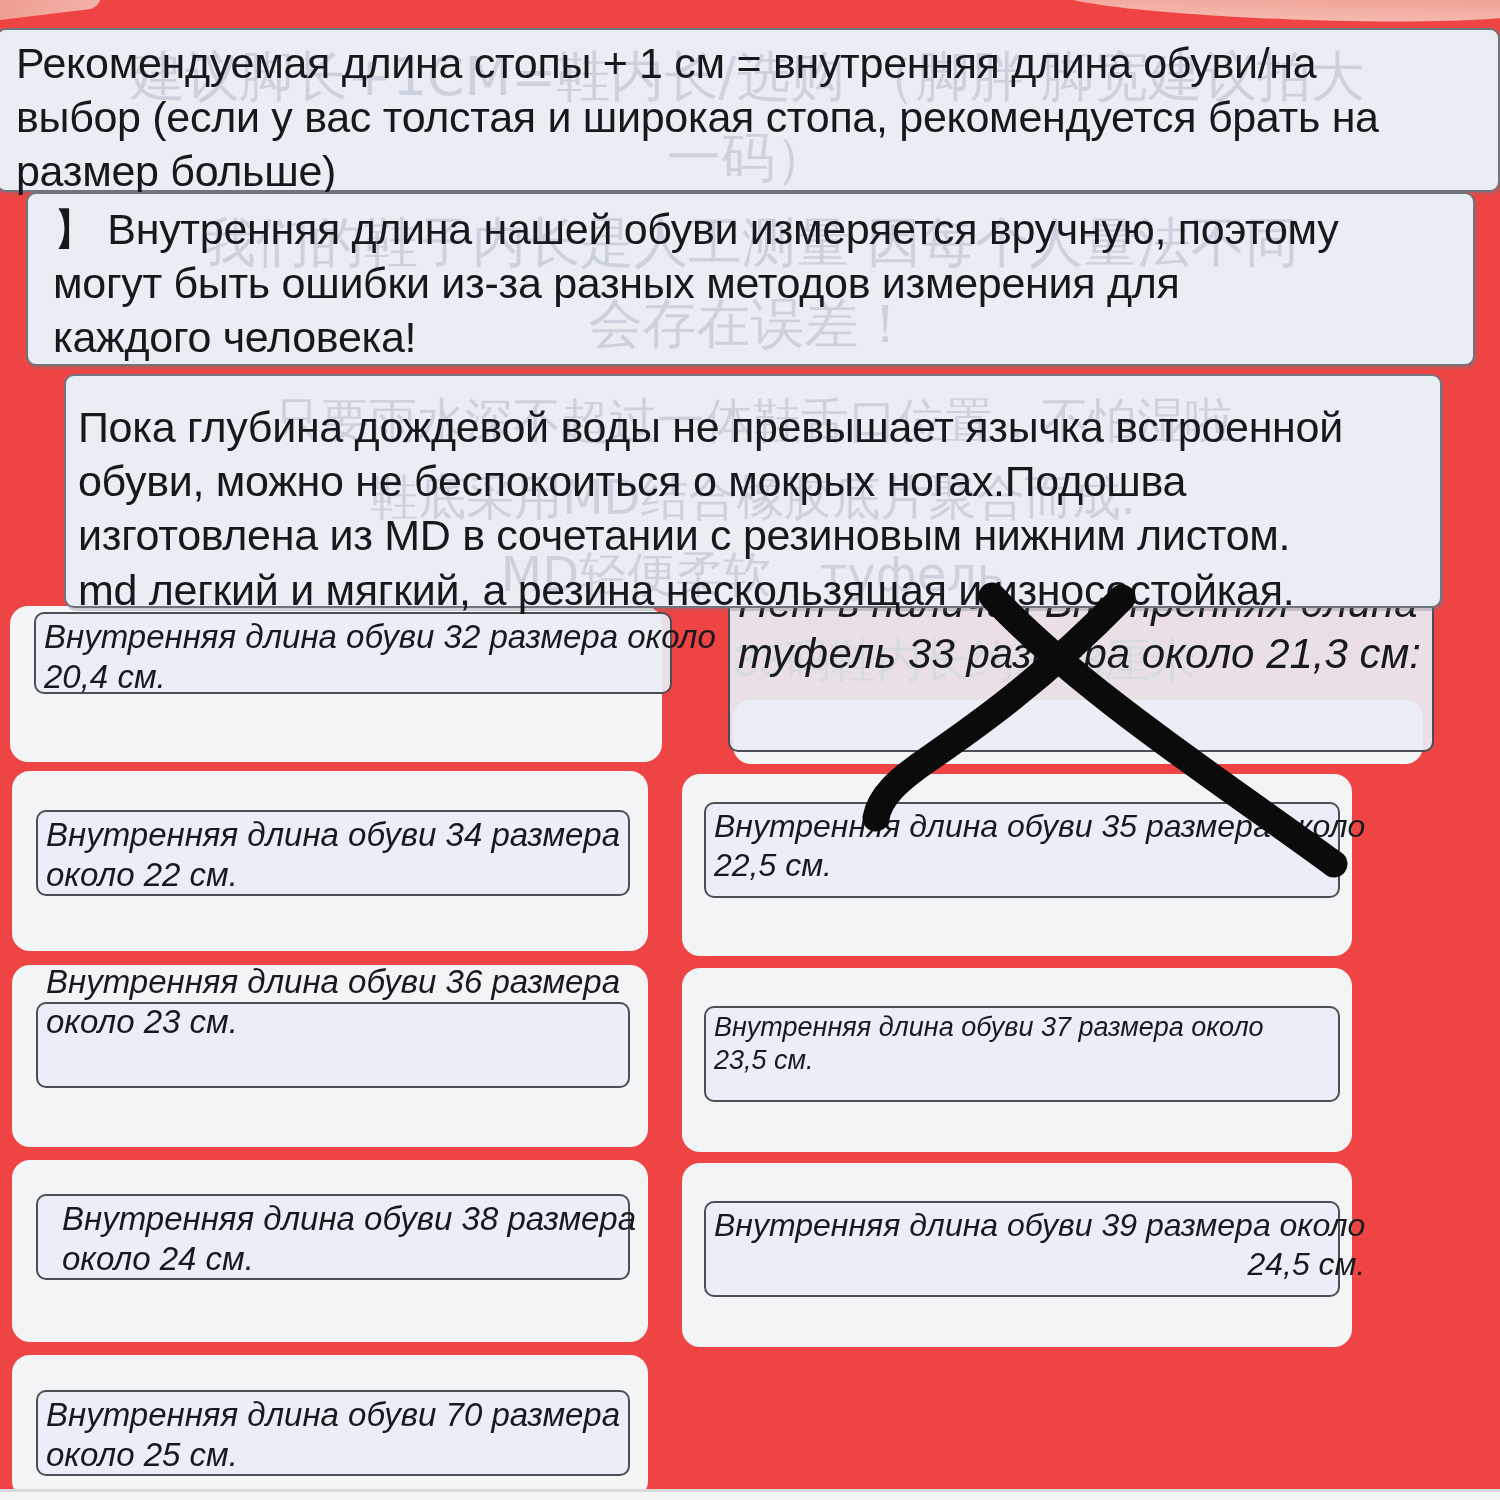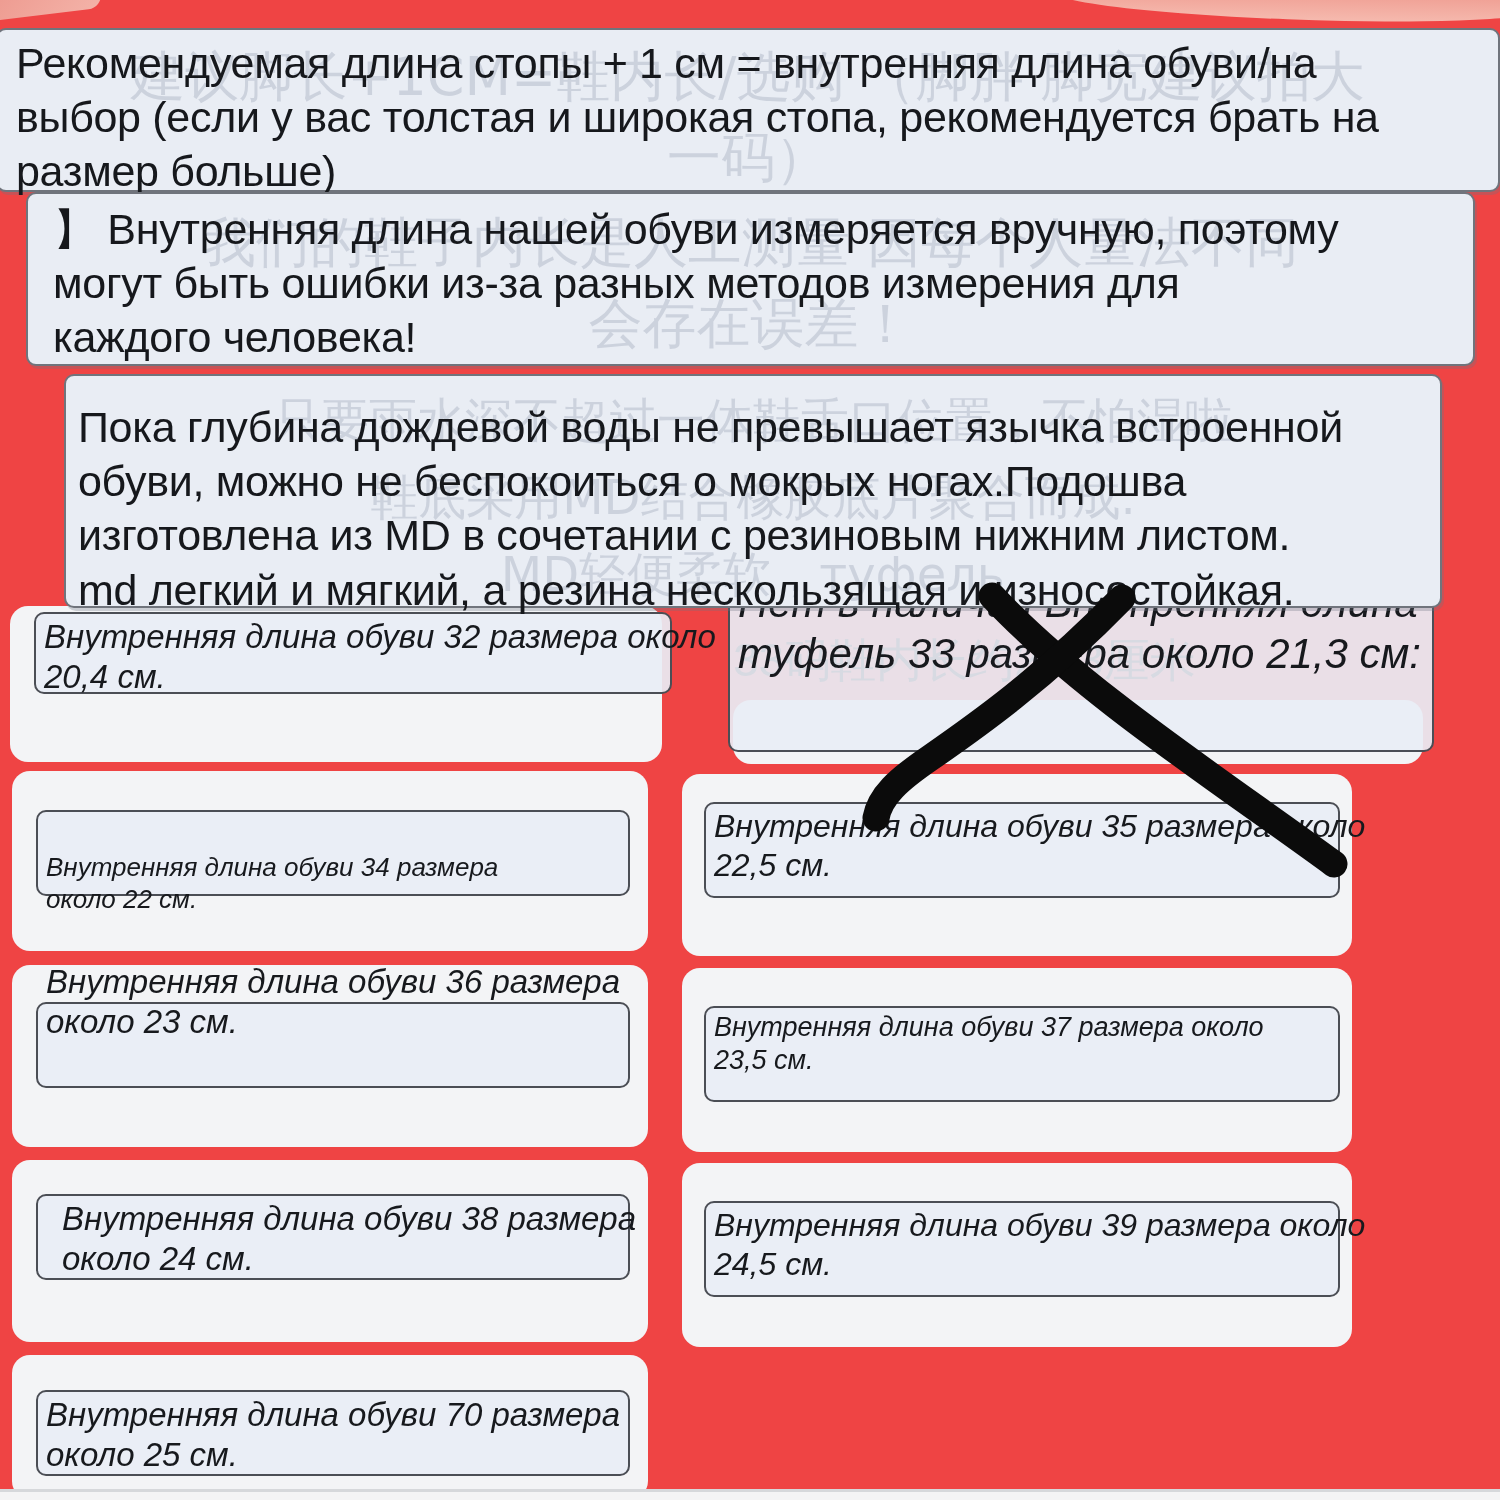--- a/index.html
+++ b/index.html
@@ -80,21 +80,21 @@
       <div class="cn cncell" style="position: absolute; left: 733px; width: 690px; top: 630px; font-size: 46px; right: auto;">33码鞋内长约21.3厘米</div>
       <div class="sbox" style="left: 728px; top: 572px; width: 702px; height: 176px; position: absolute;"></div>
       <div class="stext" style="left: 738px; top: 577px; font-size: 42px;">Нет в наличии Внутренняя длина
 туфель 33 размера около 21,3 см:</div>
     </div>
 
     <div class="cellwrap">
       <div class="card" style="left: 12px; top: 771px; width: 636px; height: 180px; position: absolute;"></div>
       <div class="cn cncell" style="position: absolute; left: 12px; width: 636px; top: 824px; font-size: 46px; right: auto;">34码鞋内长约22厘米</div>
       <div class="sbox" style="left: 36px; top: 810px; width: 590px; height: 82px; position: absolute;"></div>
-      <div class="stext" style="left: 46px; top: 815px; font-size: 26px; margin-top: 37px;">Внутренняя длина обуви 34 размера
+      <div class="stext" style="left: 46px; top: 815px; font-size: 33px;">Внутренняя длина обуви 34 размера
 около 22 см.</div>
     </div>
 
     <div class="cellwrap">
       <div class="card" style="left: 682px; top: 774px; width: 670px; height: 182px; position: absolute;"></div>
       <div class="cn cncell" style="position: absolute; left: 682px; width: 670px; top: 822px; font-size: 46px; right: auto;">35码鞋内长约22.5厘米</div>
       <div class="sbox" style="left: 704px; top: 802px; width: 632px; height: 92px; position: absolute;"></div>
       <div class="stext" style="left: 714px; top: 807px; font-size: 32px;">Внутренняя длина обуви 35 размера около
 22,5 см.</div>
     </div>
@@ -120,21 +120,21 @@
       <div class="cn cncell" style="position: absolute; left: 12px; width: 636px; top: 1208px; font-size: 46px; right: auto;">38码鞋内长约24厘米</div>
       <div class="sbox" style="left: 36px; top: 1194px; width: 590px; height: 82px; position: absolute;"></div>
       <div class="stext" style="left: 46px; top: 1199px; font-size: 33px; margin-left: 16px;">Внутренняя длина обуви 38 размера
 около 24 см.</div>
     </div>
 
     <div class="cellwrap">
       <div class="card" style="left: 682px; top: 1163px; width: 670px; height: 184px; position: absolute;"></div>
       <div class="cn cncell" style="position: absolute; left: 682px; width: 670px; top: 1222px; font-size: 46px; right: auto;">39码鞋内长约24.5厘米</div>
       <div class="sbox" style="left: 704px; top: 1201px; width: 632px; height: 92px; position: absolute;"></div>
-      <div class="stext" style="left: 714px; top: 1206px; font-size: 32px;">Внутренняя длина обуви 39 размера около
+      <div class="stext" style="left: 714px; top: 1206px; font-size: 32px; text-align: right;">Внутренняя длина обуви 39 размера около
 24,5 см.</div>
     </div>
 
     <div class="cellwrap">
       <div class="card" style="left: 12px; top: 1355px; width: 636px; height: 144px; position: absolute;"></div>
       <div class="cn cncell" style="position: absolute; left: 12px; width: 636px; top: 1404px; font-size: 46px; right: auto;">40码鞋内长约25厘米</div>
       <div class="sbox" style="left: 36px; top: 1390px; width: 590px; height: 82px; position: absolute;"></div>
       <div class="stext" style="left: 46px; top: 1395px; font-size: 33px;">Внутренняя длина обуви 70 размера
 около 25 см.</div>
     </div>

